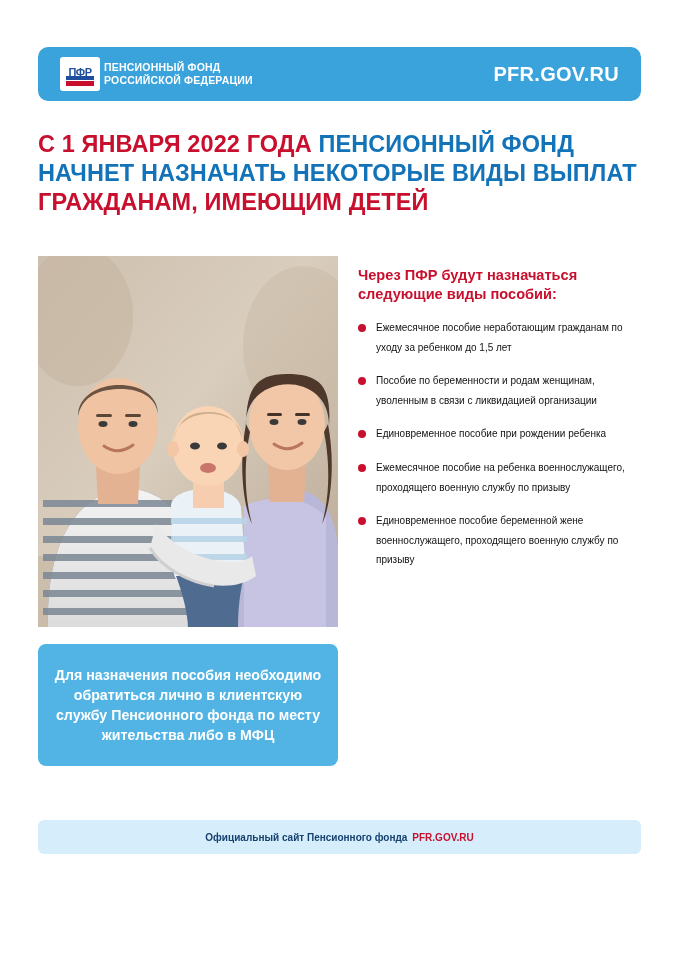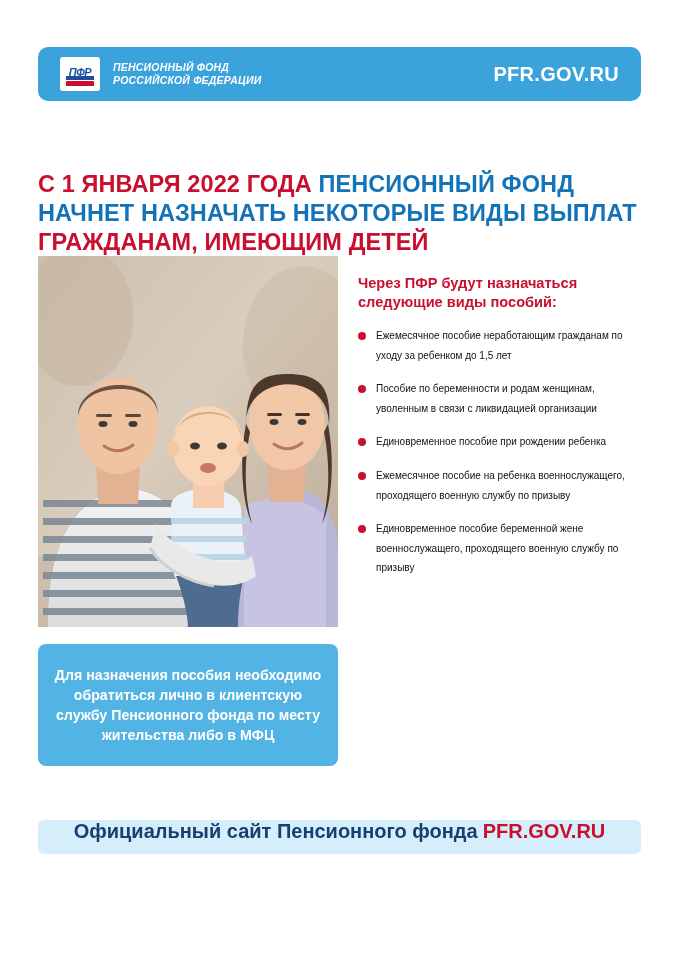--- a/index.html
+++ b/index.html
@@ -33,22 +33,21 @@
     border-radius: 10px;
     display: flex;
     align-items: center;
     justify-content: space-between;
     padding: 0 22px;
     box-sizing: border-box;
   }
   .logo-block {
     display: flex;
     align-items: center;
-    gap: 13px;
-    font-style: italic;
+    gap: 4px;
   }
   .logo-mark {
     width: 40px;
     height: 34px;
     background: #ffffff;
     border-radius: 3px;
     position: relative;
     display: flex;
     align-items: center;
     justify-content: center;
@@ -98,21 +97,20 @@
     position: absolute;
     left: 38px;
     top: 130px;
     width: 610px;
     font-size: 23.5px;
     font-weight: bold;
     line-height: 29px;
     color: #1273b8;
     text-transform: uppercase;
     letter-spacing: 0.1px;
-    margin-top: 40px;
   }
   .headline .red {
     color: #c8102e;
   }
 
   
   .photo {
     position: absolute;
     left: 38px;
     top: 256px;
@@ -150,21 +148,20 @@
     left: 358px;
     top: 266px;
     width: 290px;
   }
   .right-title {
     color: #c8102e;
     font-size: 14.6px;
     font-weight: bold;
     line-height: 19px;
     margin-bottom: 14px;
-    margin-top: 8px;
   }
   .benefits {
     list-style: none;
     margin: 0;
     padding: 0;
   }
   .benefit {
     position: relative;
     padding-left: 18px;
     margin-bottom: 14px;
@@ -184,23 +181,23 @@
 
   
   .footer-bar {
     position: absolute;
     left: 38px;
     width: 603px;
     height: 34px;
     background: #d6eefb;
     border-radius: 6px;
     display: flex;
-    align-items: flex-start;
+    align-items: center;
     justify-content: center;
-    font-size: 20px;
+    font-size: 10px;
     font-weight: bold;
     color: #16406e;
   }
   .footer-bar.one { top: 820px; }
   .footer-bar.two { top: 873px; }
   .footer-bar .accent-red { color: #c8102e; margin-left: 5px; }
 </style>
 </head>
 <body>
 

